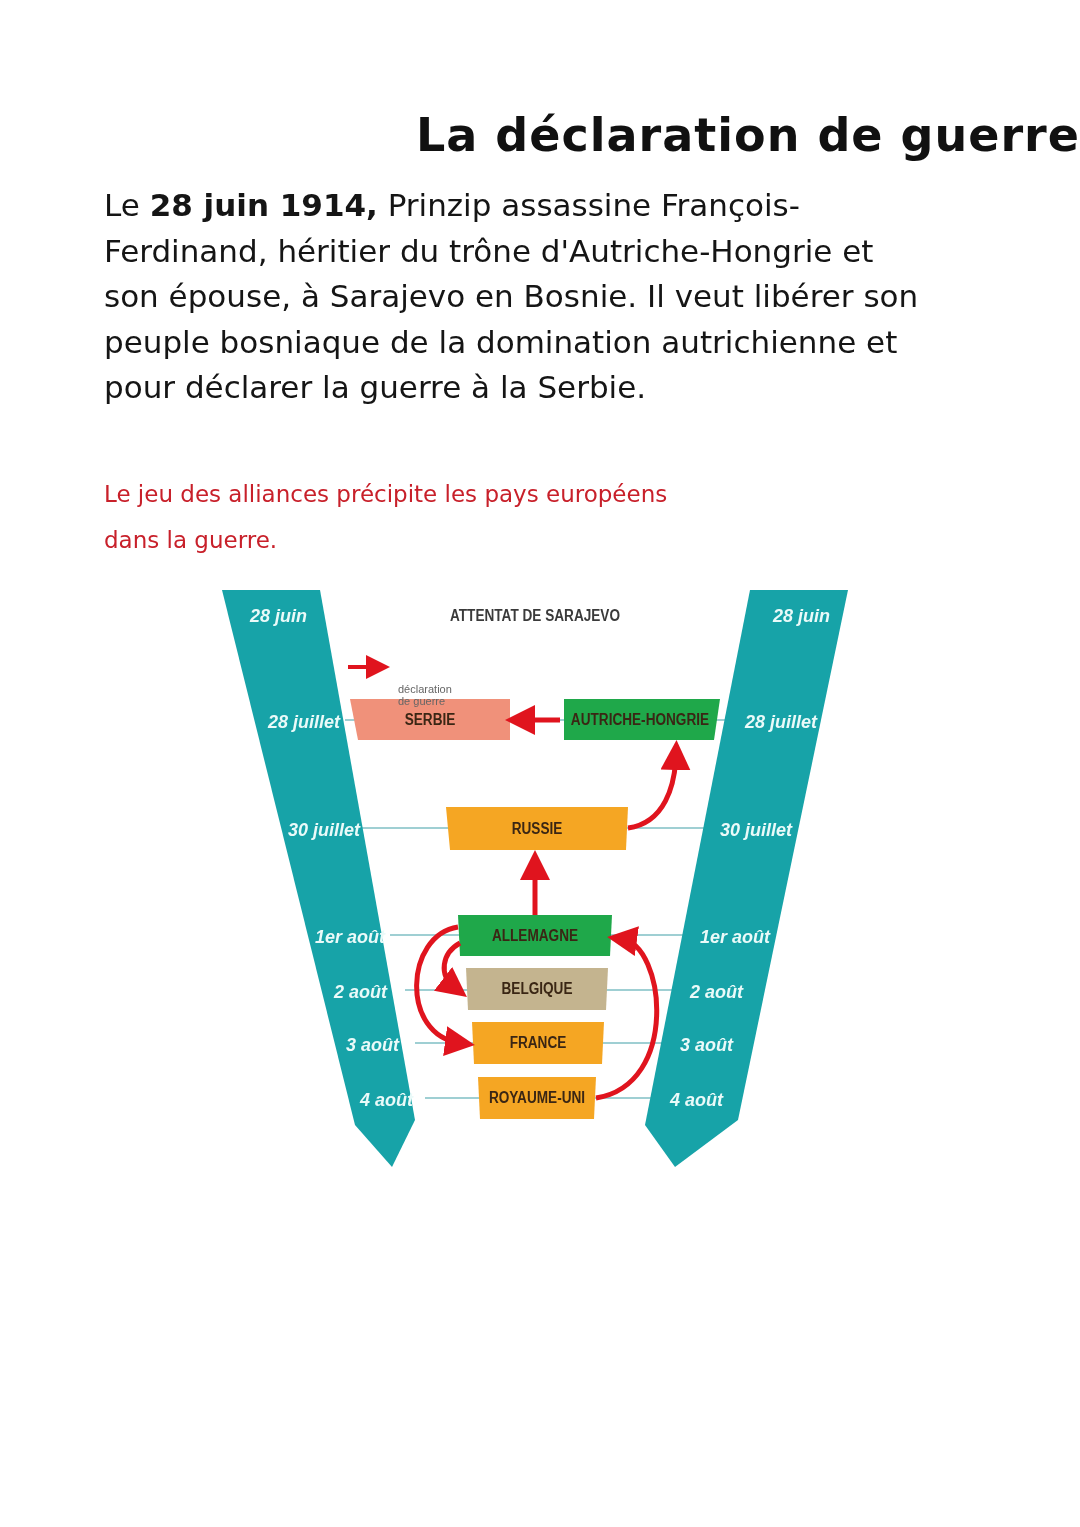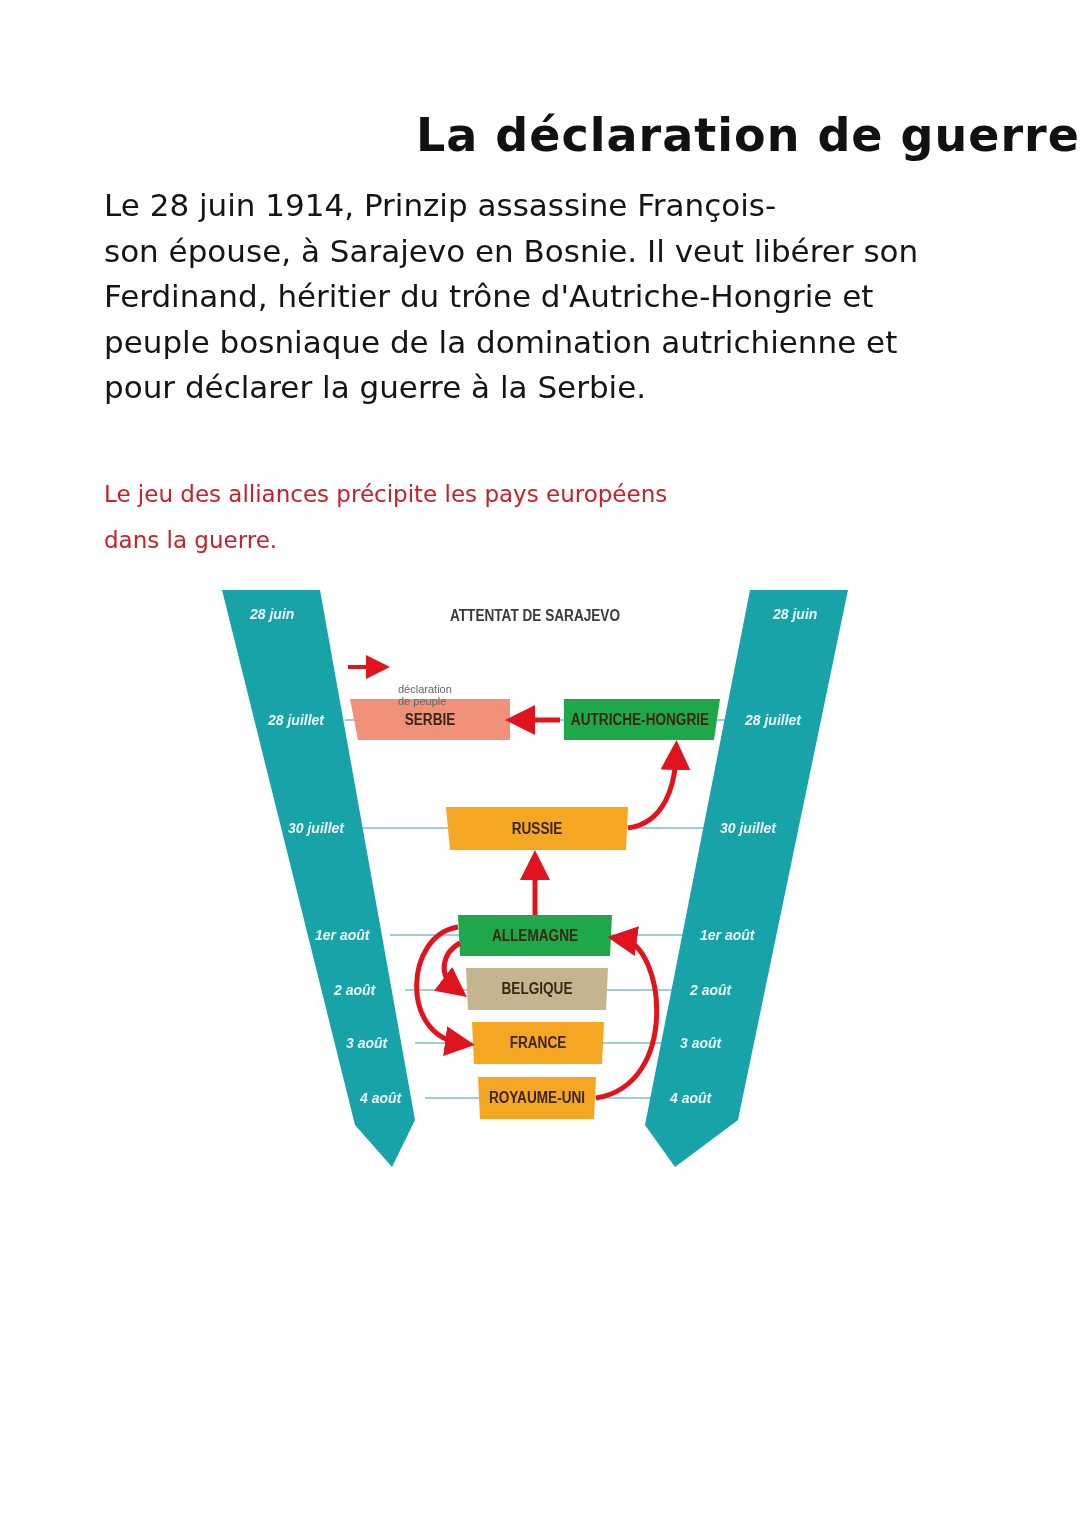--- a/index.html
+++ b/index.html
@@ -1,36 +1,36 @@
 <!DOCTYPE html>
 <html><head>
 <meta charset="utf-8">
 <style>
   html,body{margin:0;padding:0;background:#ffffff;}
   body{width:1080px;height:1527px;position:relative;overflow:hidden;font-family:"DejaVu Sans",sans-serif;color:#111;}
   .title{position:absolute;left:0;width:1080px;top:108px;text-align:right;font-size:46px;font-weight:bold;letter-spacing:1px;color:#111;}
   .para{position:absolute;left:104px;top:183px;width:880px;font-size:31px;line-height:45.5px;color:#151515;}
-  .para b{font-weight:normal;margin-top:48px;}
+  .para b{font-weight:bold;margin-top:48px;}
   .red{position:absolute;left:104px;top:472px;width:880px;font-size:23px;line-height:45.5px;color:#c8202a;}
   .diagram{position:absolute;left:210px;top:585px;width:660px;height:590px;}
   .diagram svg{position:absolute;left:0;top:0;}
-  .lbl{position:absolute;font-family:"Liberation Sans",sans-serif;font-style:italic;font-weight:bold;color:#eafaf9;font-size:14px;white-space:nowrap;}
+  .lbl{position:absolute;font-family:"Liberation Sans",sans-serif;font-style:italic;font-weight:bold;color:#eafaf9;font-size:18px;white-space:nowrap;}
   .box{position:absolute;display:flex;align-items:center;justify-content:center;font-family:"Liberation Sans",sans-serif;font-weight:bold;font-size:16px;color:#3a2614;transform:scaleX(0.85);}
   .hdr{position:absolute;font-family:"Liberation Sans",sans-serif;font-weight:bold;font-size:16px;color:#3a3a3a;transform:scaleX(0.85);}
   .legend-text{position:absolute;font-family:"Liberation Sans",sans-serif;font-size:11px;line-height:12px;color:#666;margin-top:24px;}
 </style>
 </head>
 <body>
 
 <div class="title">La déclaration de guerre</div>
 
 <div class="para">
   <div><span>Le </span><b>28 juin 1914,</b><span> Prinzip assassine François-</span></div>
+  <div>Ferdinand, héritier du trône d'Autriche-Hongrie et</div>
   <div>son épouse, à Sarajevo en Bosnie. Il veut libérer son</div>
-  <div>Ferdinand, héritier du trône d'Autriche-Hongrie et</div>
   <div>peuple bosniaque de la domination autrichienne et</div>
   <div>pour déclarer la guerre à la Serbie.</div>
 </div>
 
 <div class="red">
   <div>Le jeu des alliances précipite les pays européens</div>
   <div>dans la guerre.</div>
 </div>
 
 <div class="diagram">
@@ -70,21 +70,21 @@
       <path d="M325,330 L325,280" marker-end="url(#ah)"></path>
       <path d="M250,358 C232,368 228,390 245,403" marker-end="url(#ah)"></path>
       <path d="M248,342 C195,350 190,450 250,458" marker-end="url(#ah)"></path>
       <path d="M386,513 C470,500 455,360 412,354" marker-end="url(#ah)"></path>
     </g>
   </svg>
 
   <div class="hdr" style="left:225px;top:22px;">ATTENTAT DE SARAJEVO</div>
   <div class="legend-text" style="left:188px;top:74px;">
     <div>déclaration</div>
-    <div>de peuple</div>
+    <div>de guerre</div>
   </div>
 
   <div class="lbl" style="left:40px;top:21px;">28 juin</div>
   <div class="lbl" style="left:58px;top:127px;">28 juillet</div>
   <div class="lbl" style="left:78px;top:235px;">30 juillet</div>
   <div class="lbl" style="left:105px;top:342px;">1er août</div>
   <div class="lbl" style="left:124px;top:397px;">2 août</div>
   <div class="lbl" style="left:136px;top:450px;">3 août</div>
   <div class="lbl" style="left:150px;top:505px;">4 août</div>
 

